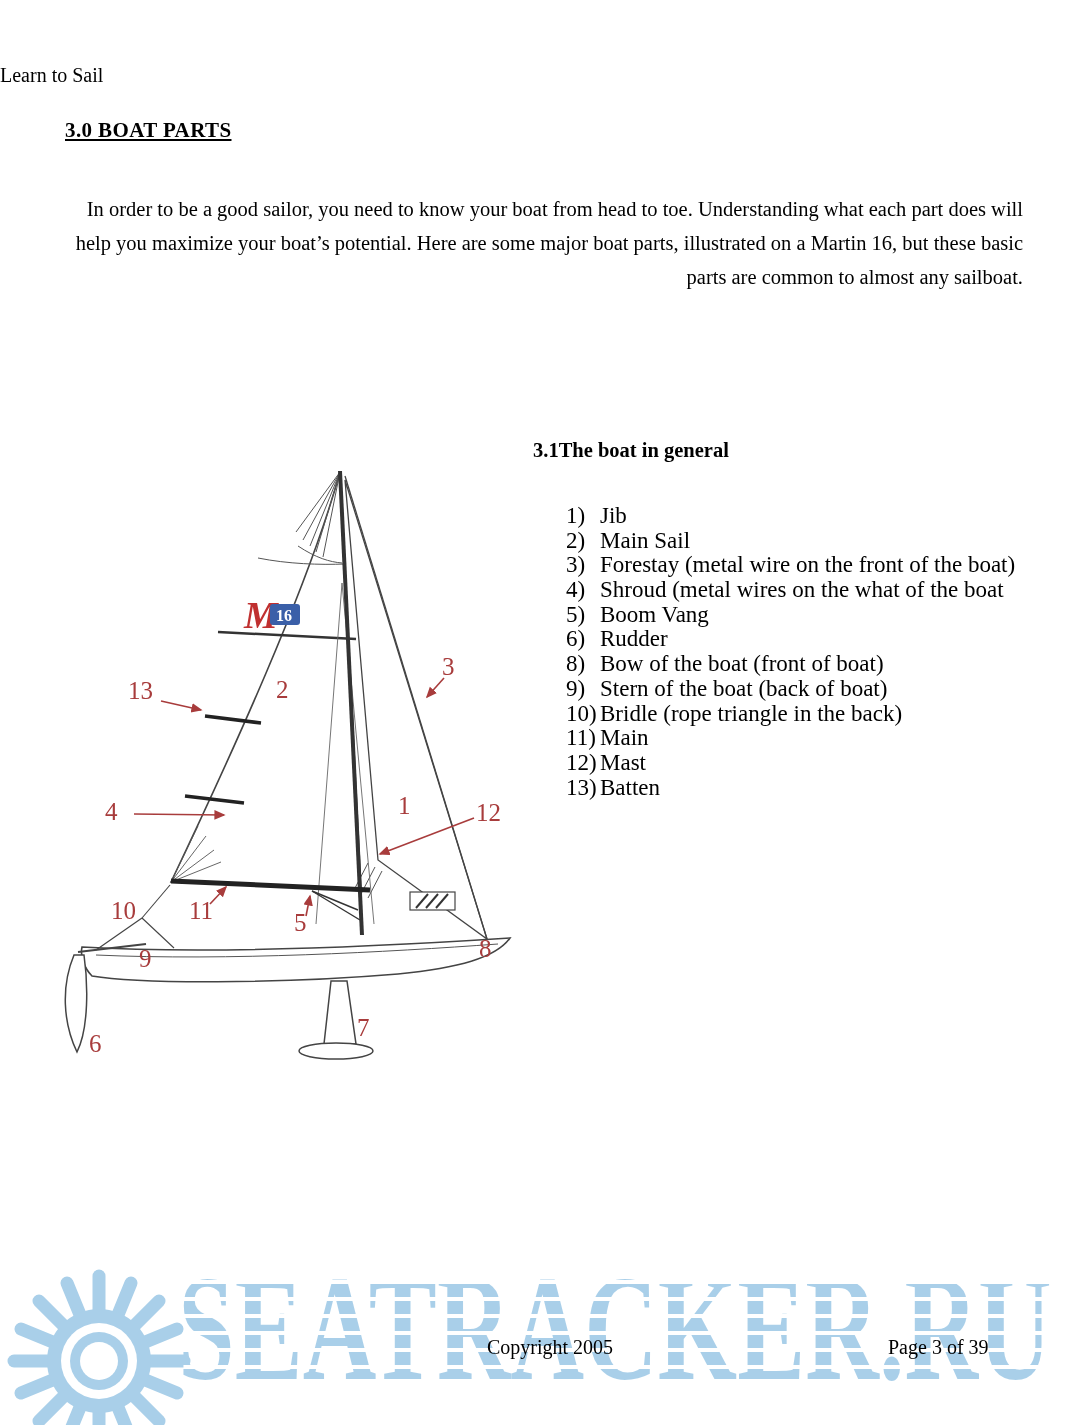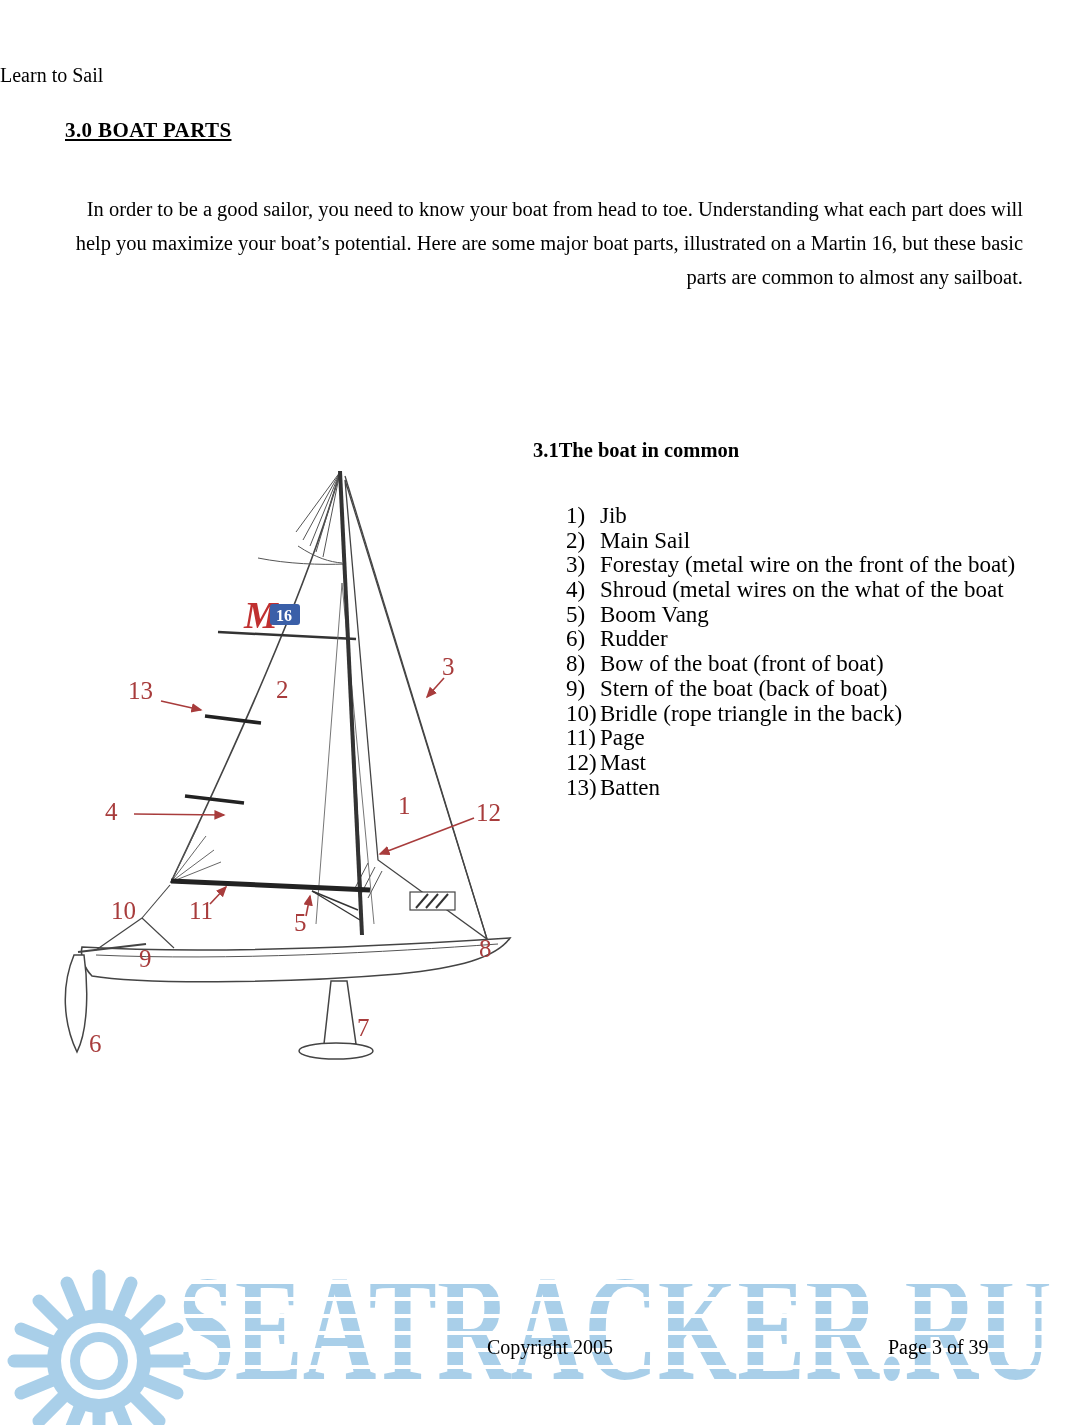--- a/index.html
+++ b/index.html
@@ -63,34 +63,34 @@
 
 <div class="page">
 
   <div class="doc-title">Learn to Sail</div>
 
   <div class="section-heading">3.0 BOAT PARTS</div>
 
   <div class="body-par">In order to be a good sailor, you need to know your boat from head to toe. Understanding what each part does will help you maximize your boat’s potential. Here are some major boat parts, illustrated on a Martin 16, but these basic parts are common to almost any sailboat.</div>
 
   <div class="sub-heading">
-    <span class="sub-num">3.1</span><span>The boat in common</span>
+    <span class="sub-num">3.1</span><span>The boat in general</span>
   </div>
 
   <div class="parts-list">
     <div class="row"><span class="num">1)</span><span>Jib</span></div>
     <div class="row"><span class="num">2)</span><span>Main Sail</span></div>
     <div class="row"><span class="num">3)</span><span>Forestay (metal wire on the front of the boat)</span></div>
     <div class="row"><span class="num">4)</span><span>Shroud (metal wires on the what of the boat</span></div>
     <div class="row"><span class="num">5)</span><span>Boom Vang</span></div>
     <div class="row"><span class="num">6)</span><span>Rudder</span></div>
     <div class="row"><span class="num">8)</span><span>Bow of the boat (front of boat)</span></div>
     <div class="row"><span class="num">9)</span><span>Stern of the boat (back of boat)</span></div>
     <div class="row"><span class="num">10)</span><span>Bridle (rope triangle in the back)</span></div>
-    <div class="row"><span class="num">11)</span><span>Page</span></div>
+    <div class="row"><span class="num">11)</span><span>Main</span></div>
     <div class="row"><span class="num">12)</span><span>Mast</span></div>
     <div class="row"><span class="num">13)</span><span>Batten</span></div>
   </div>
 
   <div class="diagram-wrap">
     <svg width="475" height="625" viewBox="0 0 475 625">
       <defs>
         <marker id="arrw" markerWidth="9" markerHeight="9" refX="6" refY="3" orient="auto">
           <path d="M0,0 L7,3 L0,6 Z" fill="#a83c3c"></path>
         </marker>

